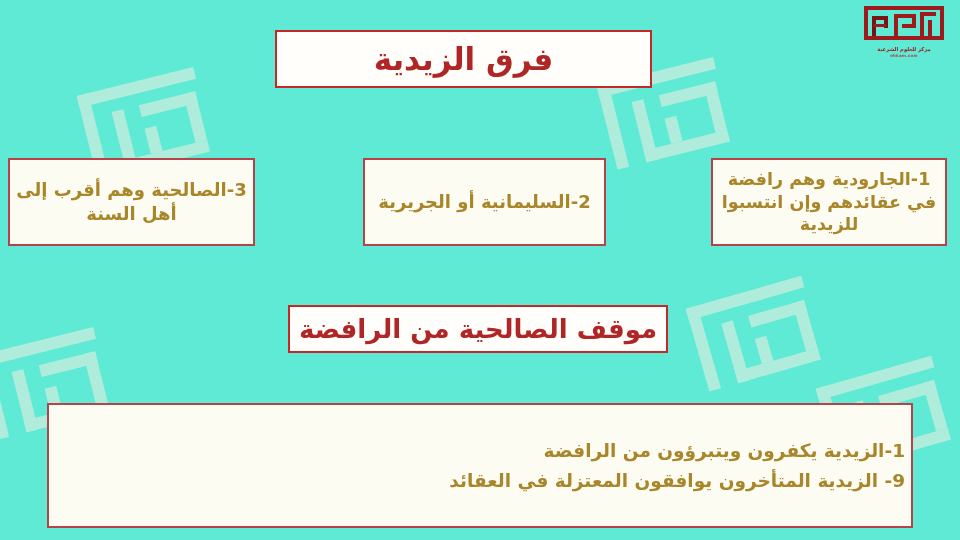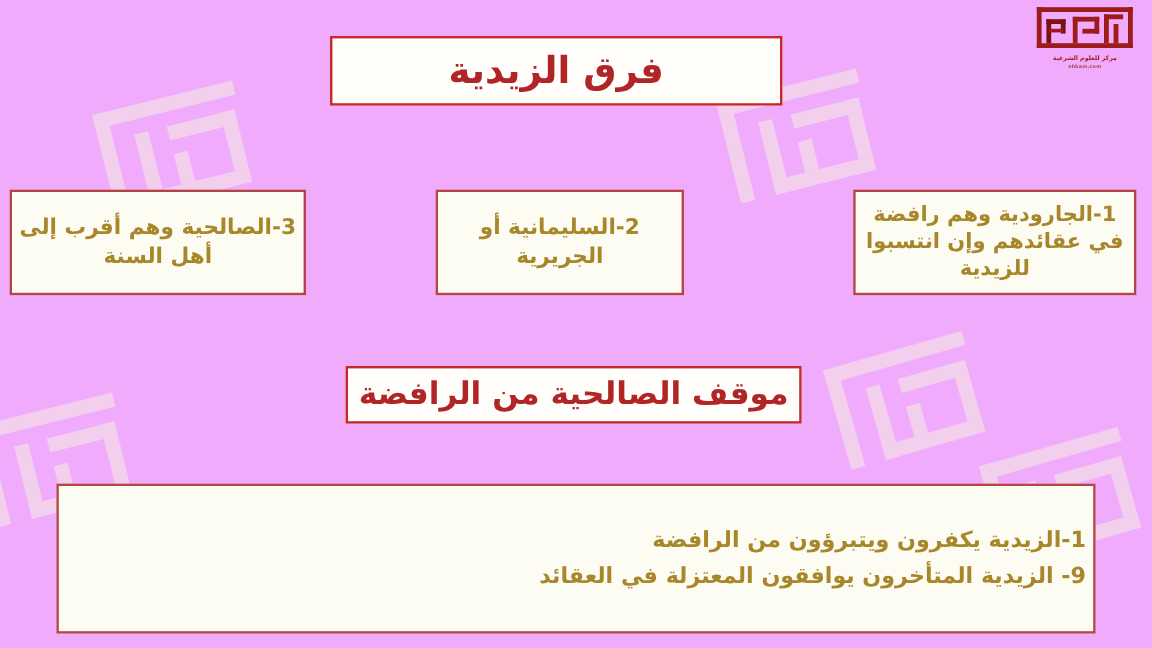--- a/index.html
+++ b/index.html
@@ -6,21 +6,21 @@
   html, body {
     margin: 0;
     padding: 0;
     background: #ffffff;
   }
   #slide {
     position: relative;
     width: 960px;
     height: 540px;
     overflow: hidden;
-    background: #f0abfc;
+    background: #5eead4;
     font-family: "DejaVu Sans", "Liberation Sans", sans-serif;
   }
 
   
   .wm-layer {
     position: absolute;
     inset: 0;
     overflow: hidden;
     pointer-events: none;
     z-index: 0;
@@ -81,21 +81,21 @@
     height: 88px;
     border: 2px solid #b5434a;
   }
   .sect-box .txt {
     color: #a8862a;
     font-size: 18px;
     font-weight: bold;
     line-height: 1.34;
   }
   #sect-box-3 { left: 8px;  width: 247px; }
-  #sect-box-2 { left: 363px; width: 207px; }
+  #sect-box-2 { left: 363px; width: 243px; }
   #sect-box-1 { left: 711px; width: 236px; }
   #sect-box-1 .txt { font-size: 17.5px; line-height: 1.3; }
 
   
   #position-heading {
     left: 288px;
     top: 305px;
     width: 380px;
     height: 48px;
     background: #fffefb;

